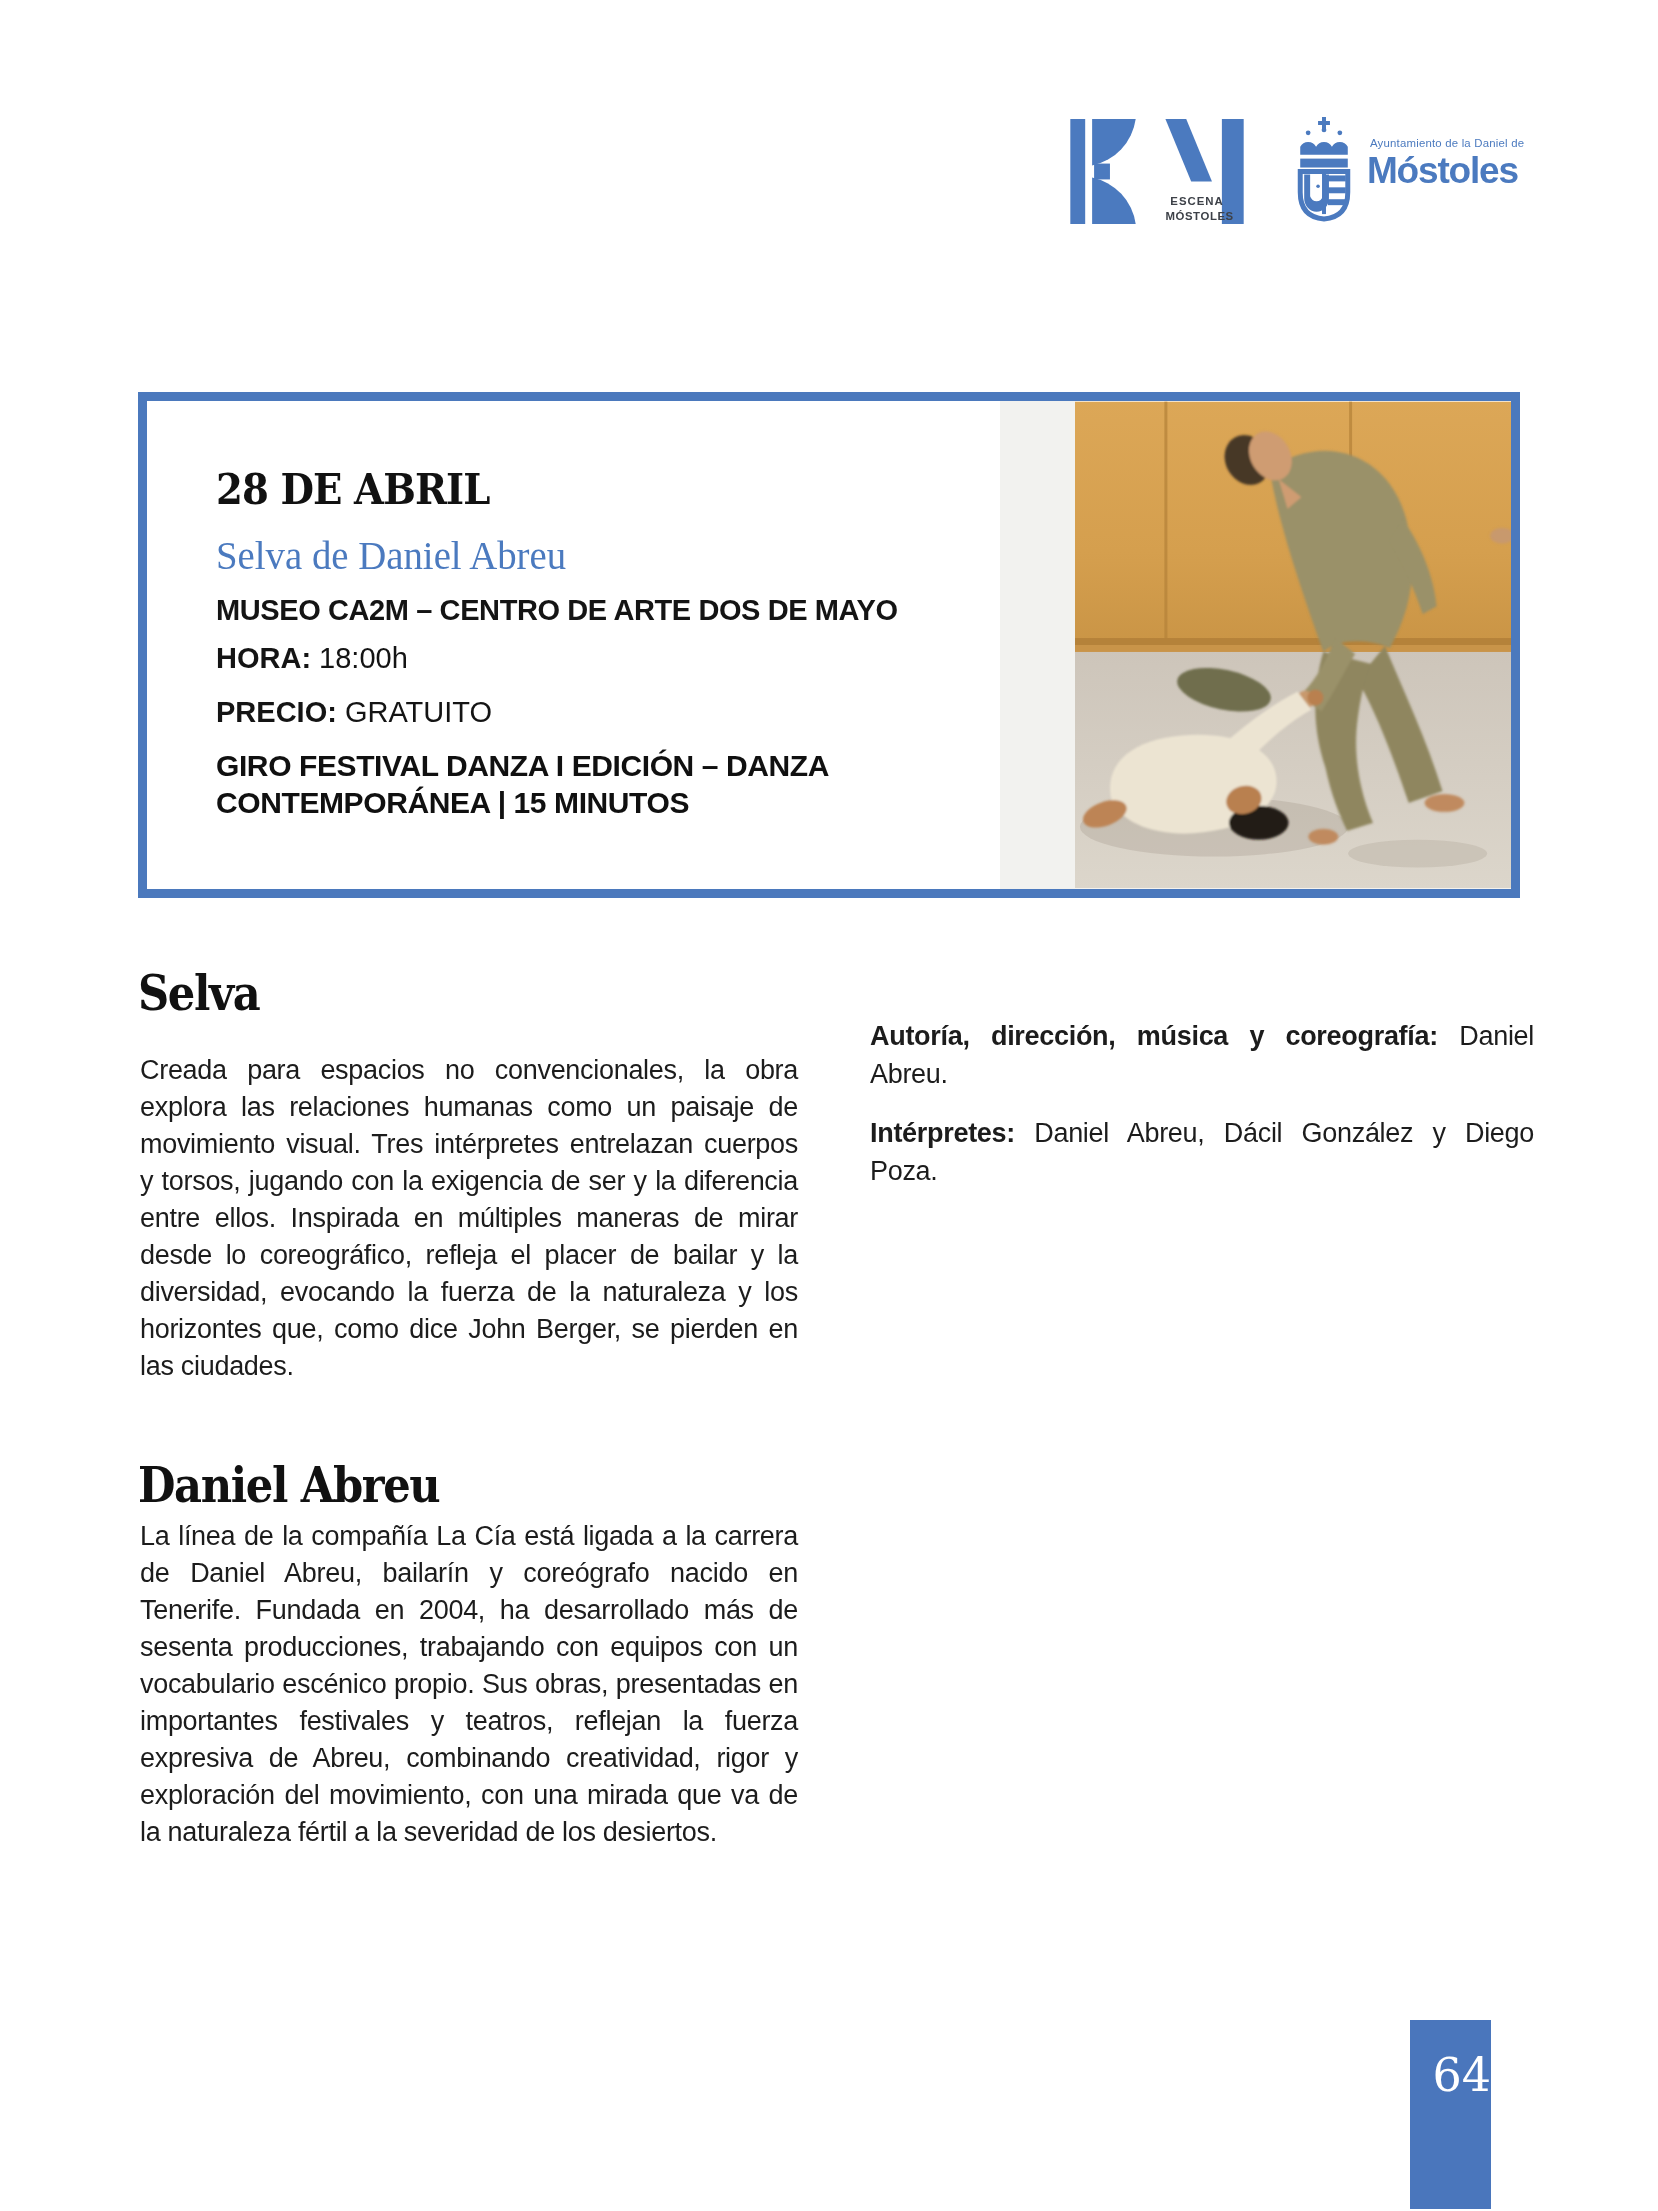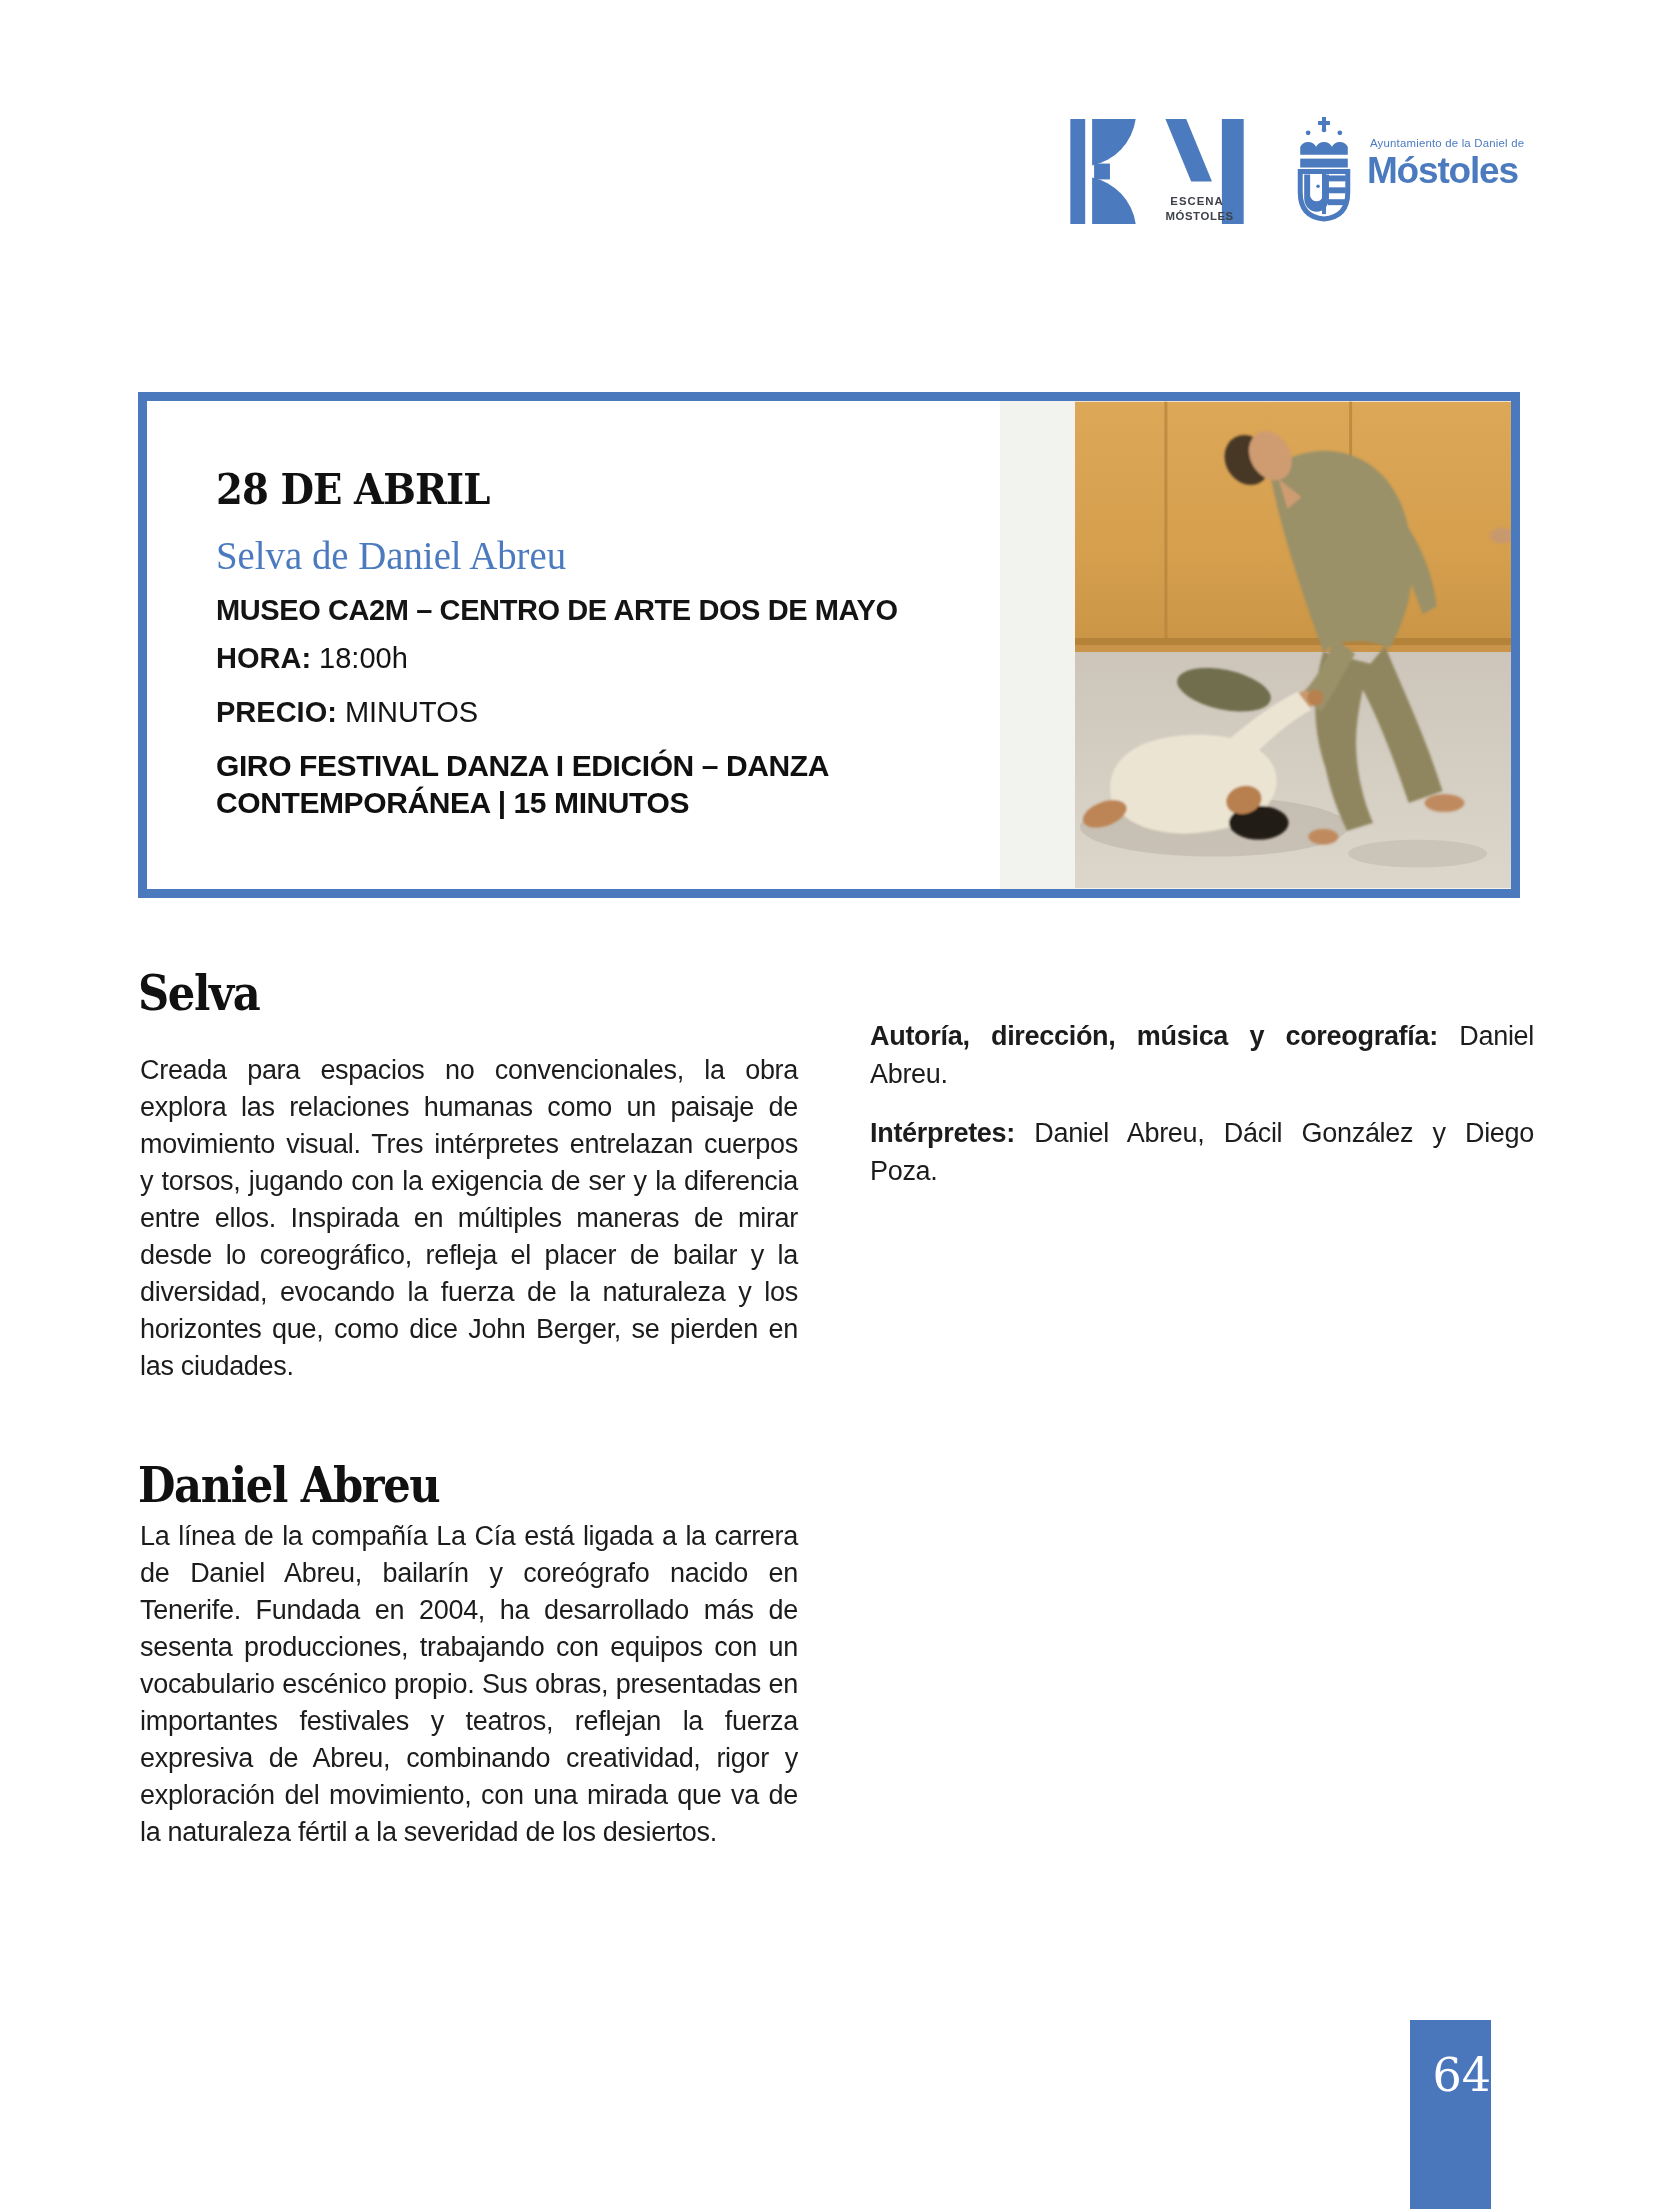--- a/index.html
+++ b/index.html
@@ -96,21 +96,21 @@
     <div class="card-inner">
       <div class="card-row c-date">28 DE ABRIL</div>
       <div class="card-row c-title">Selva de Daniel Abreu</div>
       <div class="card-row c-venue">MUSEO CA2M – CENTRO DE ARTE DOS DE MAYO</div>
       <div class="card-row c-hora">
         <span class="c-label">HORA:</span>
         <span>18:00h</span>
       </div>
       <div class="card-row c-precio">
         <span class="c-label">PRECIO:</span>
-        <span>MINUTOS</span>
+        <span>GRATUITO</span>
       </div>
       <div class="card-row c-giro">GIRO FESTIVAL DANZA I EDICIÓN – DANZA CONTEMPORÁNEA | 15 MINUTOS</div>
 
       <div class="card-gray-strip"></div>
 
       <div class="card-photo">
         <svg viewBox="0 0 439 490" width="436" height="488" aria-hidden="true">
           <defs>
             <linearGradient id="wood" x1="0" y1="0" x2="0" y2="1">
               <stop offset="0" stop-color="#dca757"></stop>

